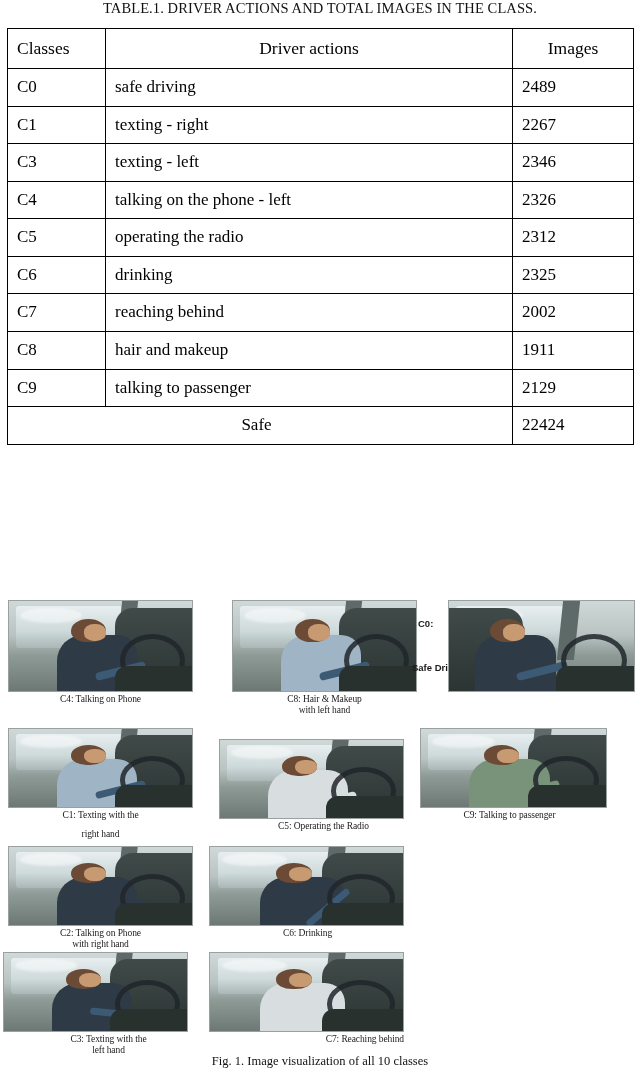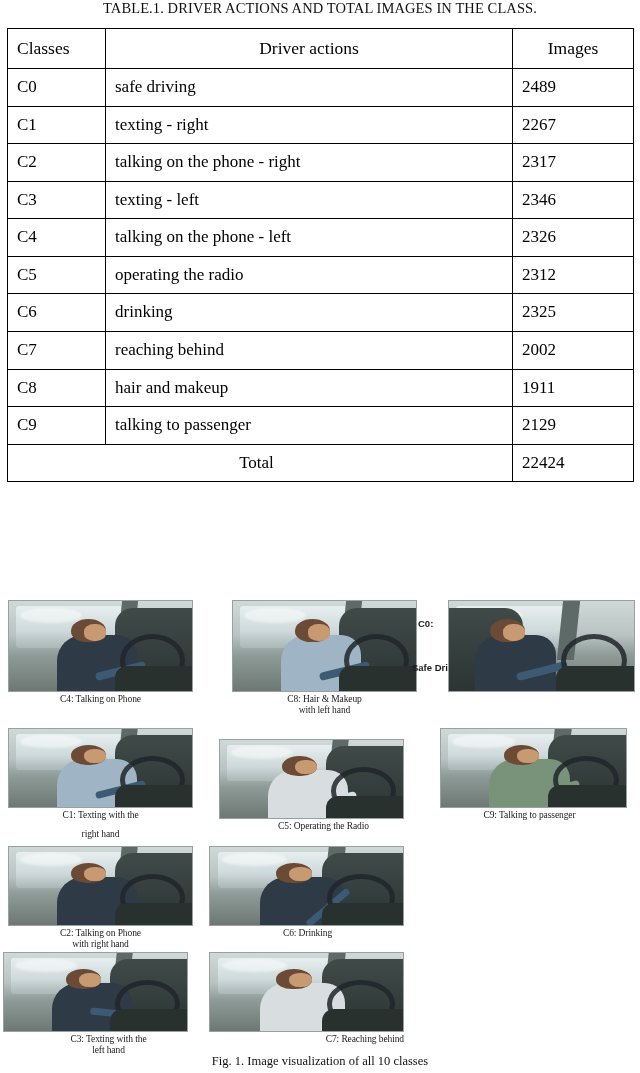--- a/index.html
+++ b/index.html
@@ -278,31 +278,20 @@
         </td>
       <td>
           <div class="cell-inner">texting - right</div>
         </td>
       <td>
           <div class="cell-inner">2267</div>
         </td>
     </tr>
     <tr>
       <td>
-          <div class="cell-inner">C2</div>
-        </td>
-      <td>
-          <div class="cell-inner">talking on the phone - right</div>
-        </td>
-      <td>
-          <div class="cell-inner">2317</div>
-        </td>
-    </tr>
-    <tr>
-      <td>
           <div class="cell-inner">C3</div>
         </td>
       <td>
           <div class="cell-inner">texting - left</div>
         </td>
       <td>
           <div class="cell-inner">2346</div>
         </td>
     </tr>
     <tr>
@@ -366,21 +355,21 @@
         </td>
       <td>
           <div class="cell-inner">talking to passenger</div>
         </td>
       <td>
           <div class="cell-inner">2129</div>
         </td>
     </tr>
     <tr class="total-row">
       <td class="total-label" colspan="2">
-        <div class="cell-inner">Total</div>
+        <div class="cell-inner">Safe</div>
       </td>
       <td>
         <div class="cell-inner">22424</div>
       </td>
     </tr>
   </tbody>
 </table>
 
 <div id="figure-area">
 
@@ -473,21 +462,21 @@
           <div class="head"></div>
           <div class="face"></div>
           <div class="arm" style="background:#d8dde0;"></div>
           <div class="wheel"></div>
           <div class="dash"></div>
         </div>
       </div>
       <div class="cap">C5: Operating the Radio</div>
     </div>
 
-    <div class="fig-cell" style="left:440px; top:0px; width:179px;">
+    <div class="fig-cell" style="left:420px; top:0px; width:179px;">
       <div class="photo" style="width:187px; height:80px;">
         <div class="scene">
           <div class="window"></div>
           <div class="glare"></div>
           <div class="pillar"></div>
           <div class="seat"></div>
           <div class="body green"></div>
           <div class="head"></div>
           <div class="face"></div>
           <div class="arm" style="background:#79937b;"></div>

